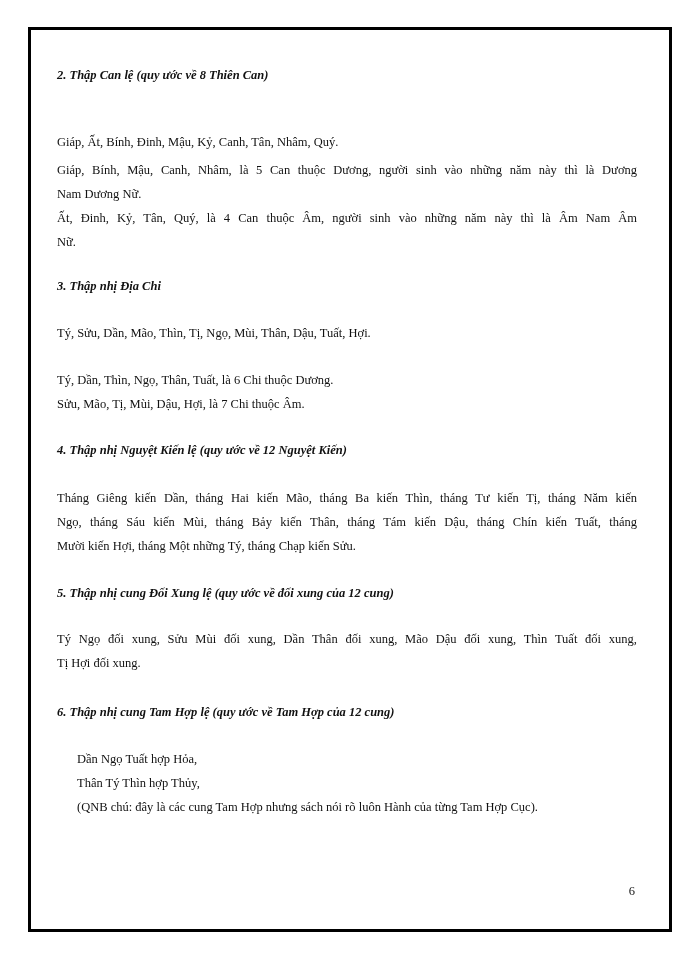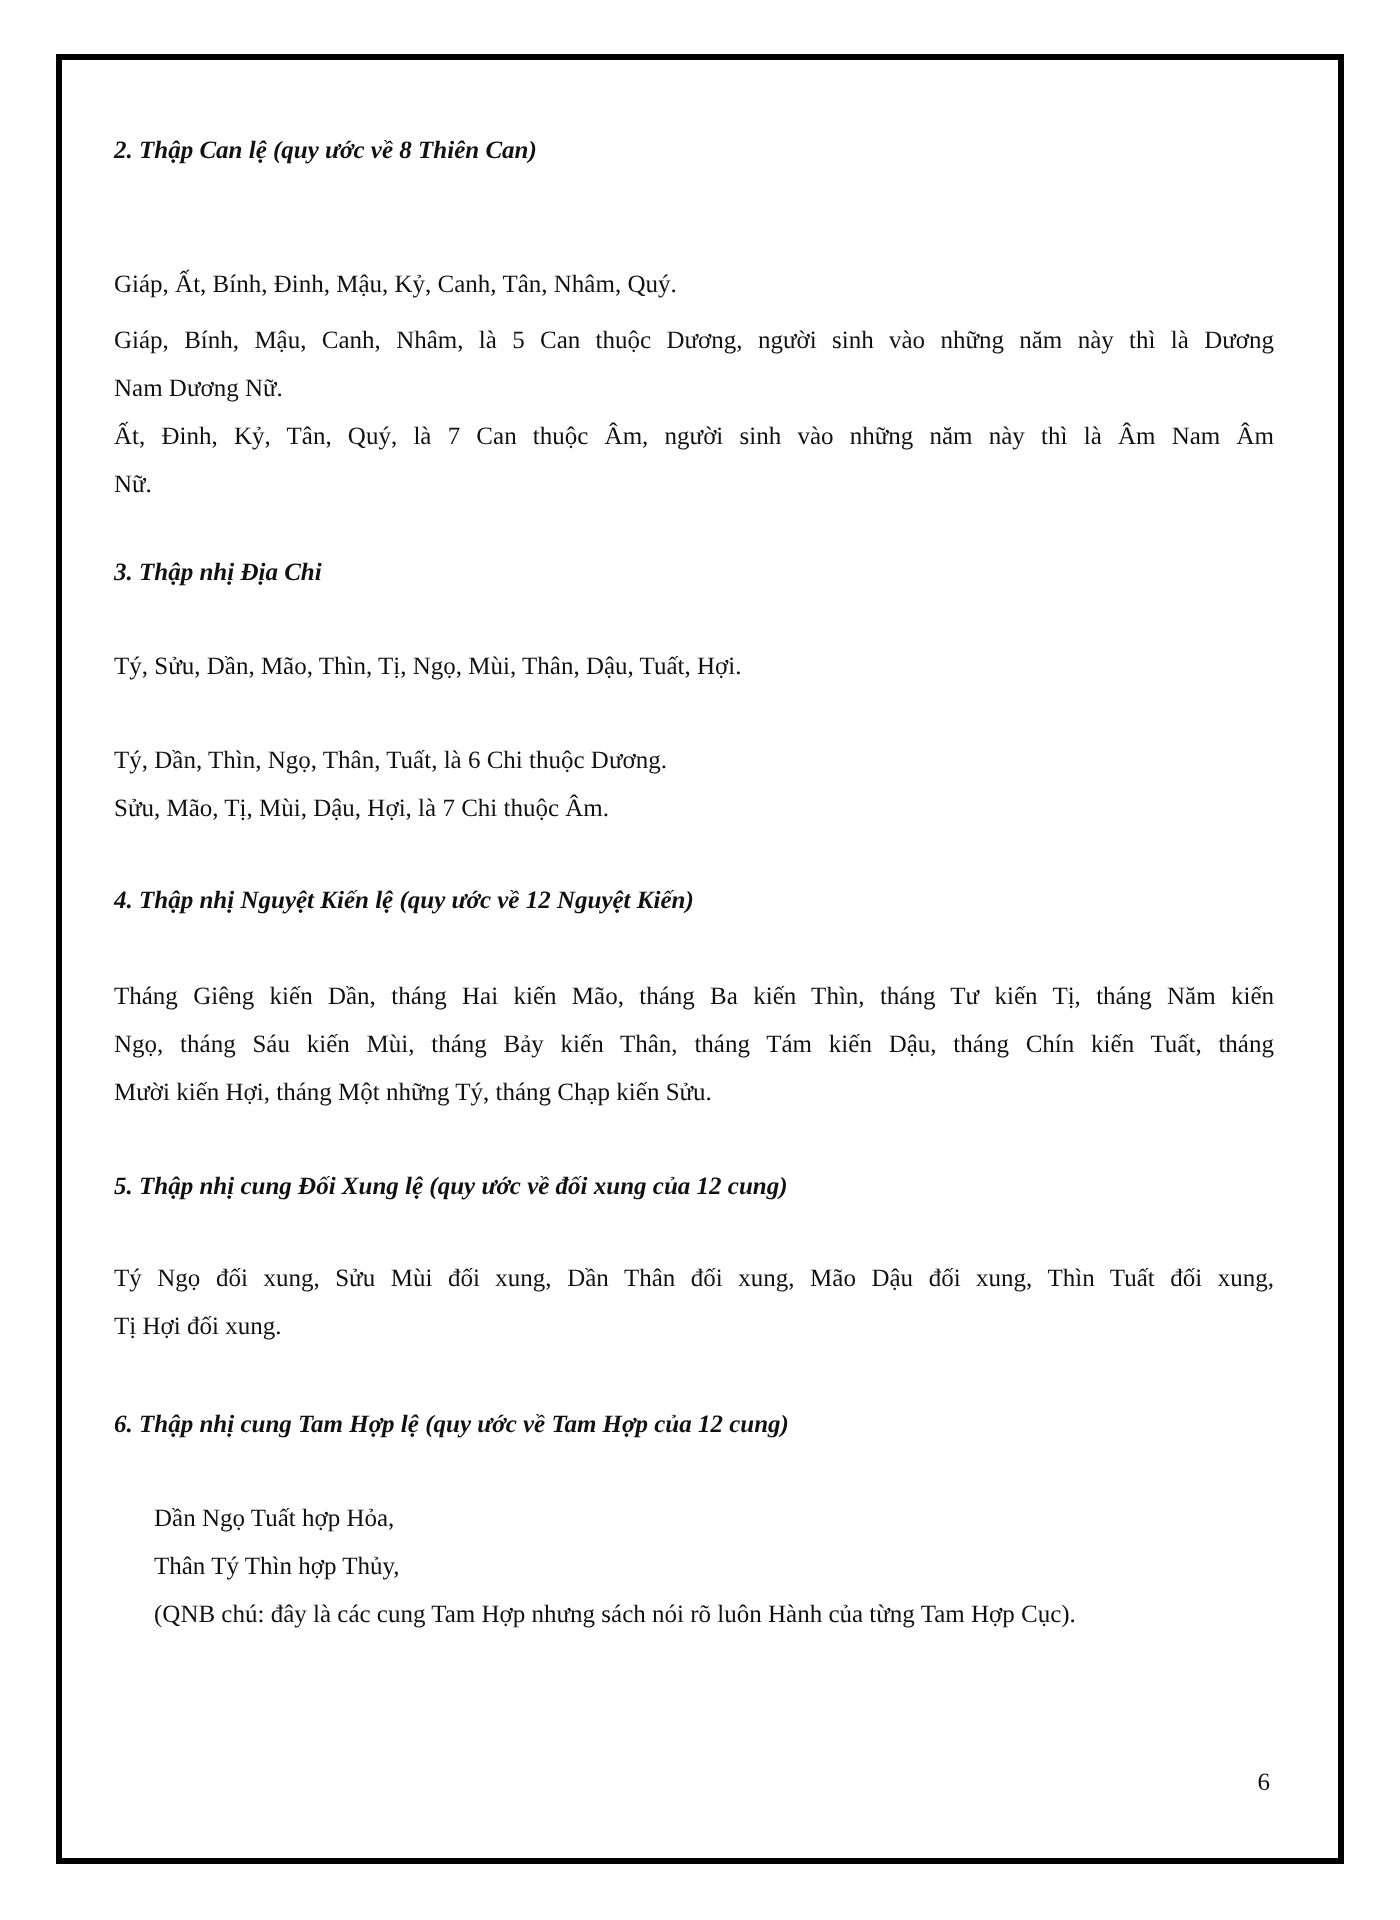--- a/index.html
+++ b/index.html
@@ -68,21 +68,21 @@
 <div class="page-frame">
   <div class="content">
 
     <div class="heading" style="top:38px;">2. Thập Can lệ (quy ước về 8 Thiên Can)</div>
     <div class="para" style="top:80px;margin-top:20px;">
       <span class="line">Giáp, Ất, Bính, Đinh, Mậu, Kỷ, Canh, Tân, Nhâm, Quý.</span>
     </div>
     <div class="para" style="top:128px;">
       <span class="line justify">Giáp, Bính, Mậu, Canh, Nhâm, là 5 Can thuộc Dương, người sinh vào những năm này thì là Dương</span>
       <span class="line">Nam Dương Nữ.</span>
-      <span class="line justify">Ất, Đinh, Kỷ, Tân, Quý, là 7 Can thuộc Âm, người sinh vào những năm này thì là Âm Nam Âm</span>
+      <span class="line justify">Ất, Đinh, Kỷ, Tân, Quý, là 4 Can thuộc Âm, người sinh vào những năm này thì là Âm Nam Âm</span>
       <span class="line">Nữ.</span>
     </div>
 
     <div class="heading" style="top:249px;">3. Thập nhị Địa Chi</div>
     <div class="para" style="top:291px;">
       <span class="line">Tý, Sửu, Dần, Mão, Thìn, Tị, Ngọ, Mùi, Thân, Dậu, Tuất, Hợi.</span>
     </div>
     <div class="para" style="top:338px;">
       <span class="line">Tý, Dần, Thìn, Ngọ, Thân, Tuất, là 6 Chi thuộc Dương.</span>
       <span class="line">Sửu, Mão, Tị, Mùi, Dậu, Hợi, là 7 Chi thuộc Âm.</span>

